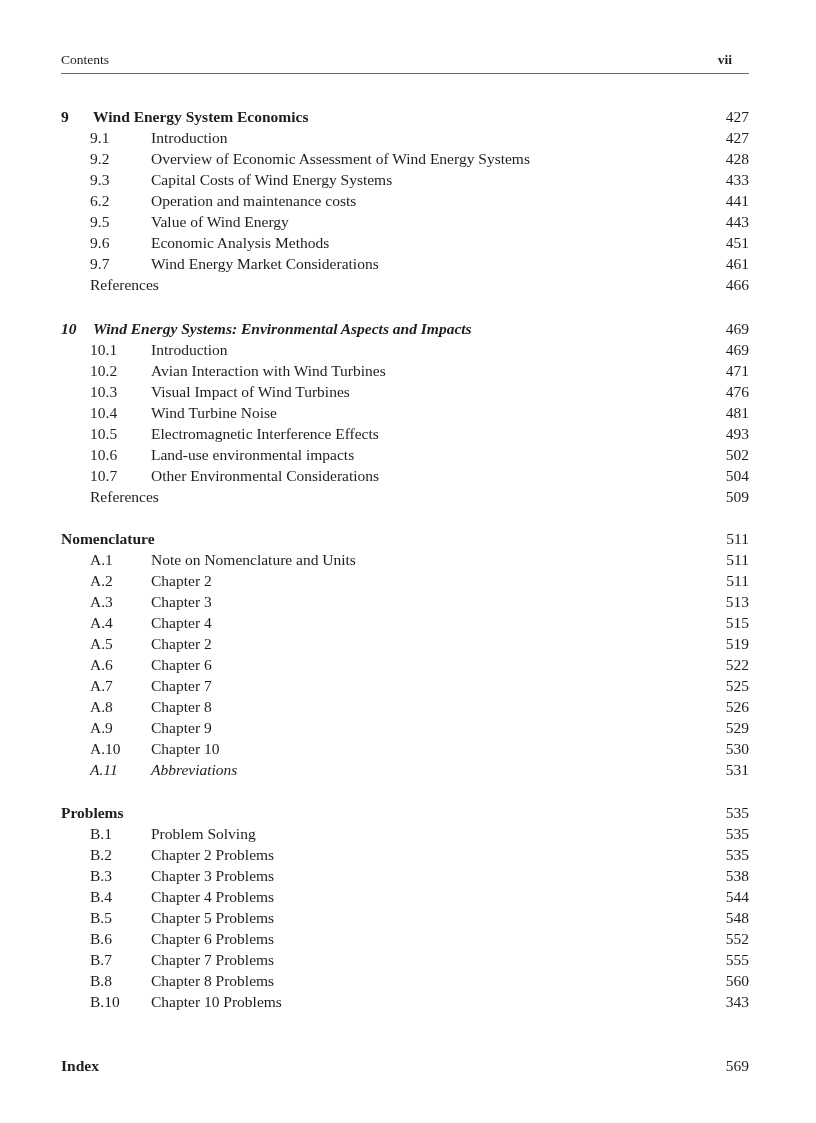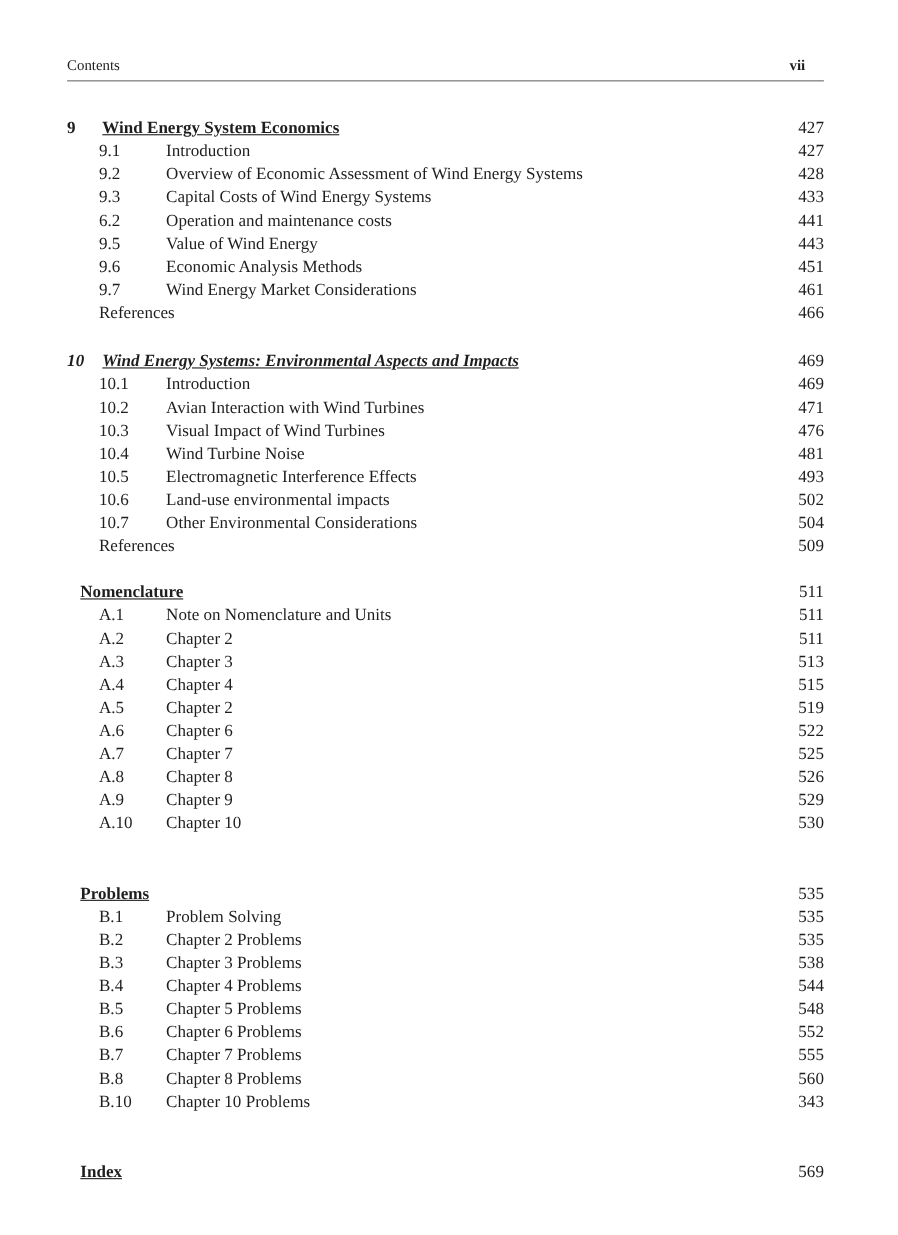--- a/index.html
+++ b/index.html
@@ -22,25 +22,25 @@
     .toc { position: absolute; left: 61px; width: 688px; }
     .row {
       position: relative; height: 21px; line-height: 21px; font-size: 15.5px;
       white-space: nowrap;
     }
     .row .num { position: absolute; left: 29px; }
     .row .title { position: absolute; left: 90px; }
     .row .page-no { position: absolute; right: 0; }
     .row.chapter { font-weight: bold; }
     .row.chapter .chnum { position: absolute; left: 0; }
-    .row.chapter .chtitle { position: absolute; left: 32px; text-decoration: underline; }
+    .row.chapter .chtitle { position: absolute; left: 32px; }
     .row.chapter.italic { font-style: italic; }
     .row.chapter.italic .chtitle { left: 32px; }
     .row.refs .title { left: 29px; }
-    .row.part .chtitle { left: 12px; }
+    .row.part .chtitle { left: 0; }
     .row.part .page-no { font-weight: normal; }
     .row.chapter .page-no { font-weight: normal; font-style: normal; }
     .row.it .num, .row.it .title { font-style: italic; }
   </style>
 </head>
 <body>
 
 <div class="page">
 
   <div class="running-head">
@@ -191,20 +191,25 @@
     <div class="row">
         <span class="num">A.9</span>
         <span class="title">Chapter 9</span>
         <span class="page-no">529</span>
       </div>
     <div class="row">
         <span class="num">A.10</span>
         <span class="title">Chapter 10</span>
         <span class="page-no">530</span>
       </div>
+    <div class="row it">
+        <span class="num">A.11</span>
+        <span class="title">Abbreviations</span>
+        <span class="page-no">531</span>
+      </div>
   </div>
 
   <div class="toc" style="top:802px;">
     <div class="row chapter part">
       <span class="chtitle">Problems</span>
       <span class="page-no">535</span>
     </div>
     <div class="row">
         <span class="num">B.1</span>
         <span class="title">Problem Solving</span>

